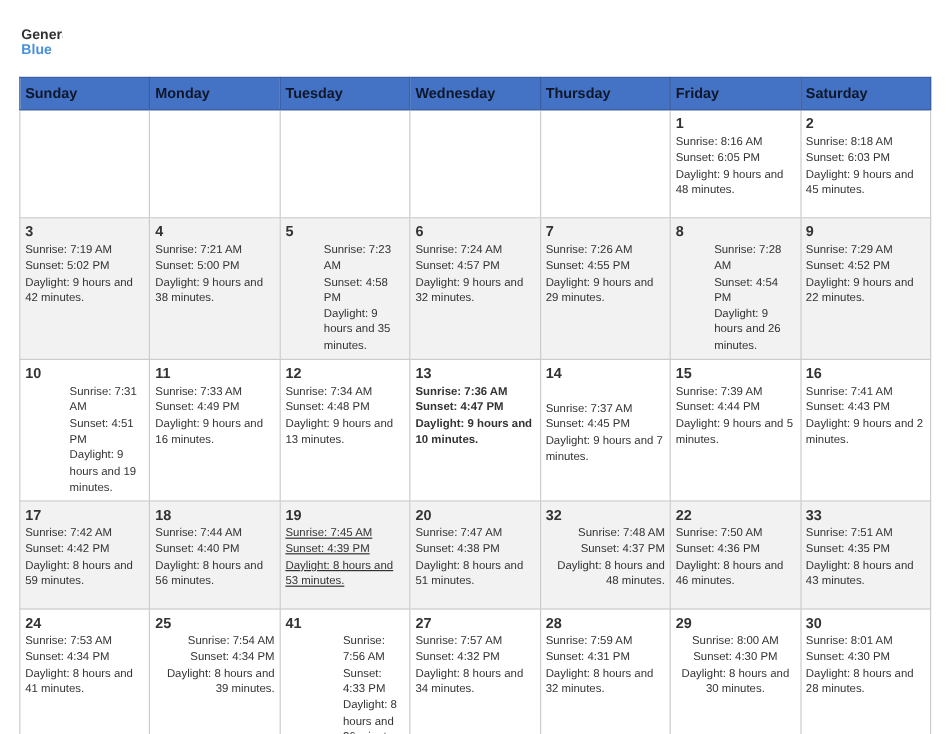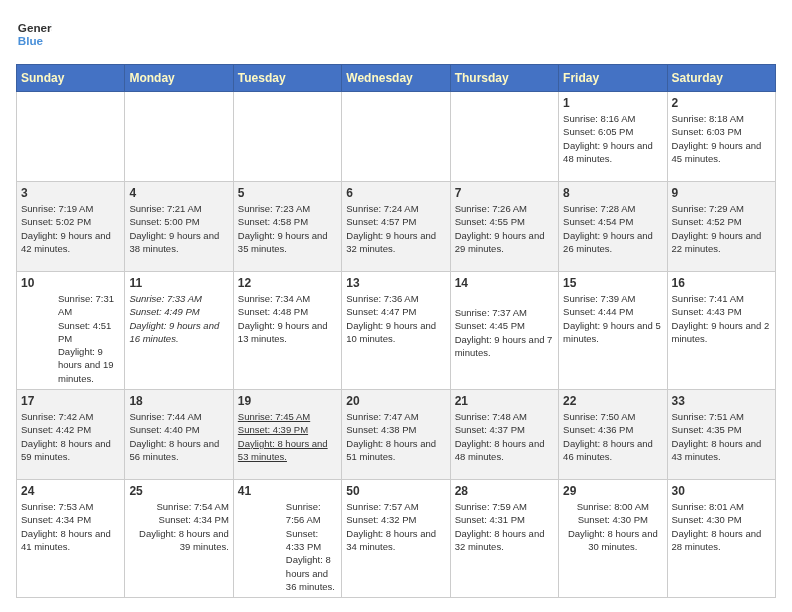--- a/index.html
+++ b/index.html
@@ -37,21 +37,21 @@
       font-size: 16px;
       color: #555;
     }
     .calendar-table {
       width: 100%;
       border-collapse: collapse;
       table-layout: fixed;
     }
     .calendar-table th {
       background-color: #4472c4;
-      color: #fef9c3;
+      color: #0f172a;
       font-size: 12px;
       font-weight: bold;
       padding: 6px 4px;
       text-align: left;
       border: 1px solid #3a5fa0;
     }
     .calendar-table td {
       border: 1px solid #ccc;
       vertical-align: top;
       padding: 4px;
@@ -140,71 +140,71 @@
 Daylight: 9 hours and 42 minutes.</div>
         </td>
         <td>
           <span class="day-number">4</span>
           <div class="day-info" style="white-space: pre-line;">Sunrise: 7:21 AM
 Sunset: 5:00 PM
 Daylight: 9 hours and 38 minutes.</div>
         </td>
         <td>
           <span class="day-number">5</span>
-          <div class="day-info" style="white-space: pre-line;">Sunrise: 7:23 AM
+          <div class="day-info" style="white-space: pre-line; margin-left: 32px;">Sunrise: 7:23 AM
 Sunset: 4:58 PM
 Daylight: 9 hours and 35 minutes.</div>
         </td>
         <td>
           <span class="day-number">6</span>
           <div class="day-info" style="white-space: pre-line;">Sunrise: 7:24 AM
 Sunset: 4:57 PM
 Daylight: 9 hours and 32 minutes.</div>
         </td>
         <td>
           <span class="day-number">7</span>
           <div class="day-info" style="white-space: pre-line;">Sunrise: 7:26 AM
 Sunset: 4:55 PM
 Daylight: 9 hours and 29 minutes.</div>
         </td>
         <td>
           <span class="day-number">8</span>
-          <div class="day-info" style="white-space: pre-line;">Sunrise: 7:28 AM
+          <div class="day-info" style="white-space: pre-line; margin-left: 32px;">Sunrise: 7:28 AM
 Sunset: 4:54 PM
 Daylight: 9 hours and 26 minutes.</div>
         </td>
         <td>
           <span class="day-number">9</span>
           <div class="day-info" style="white-space: pre-line;">Sunrise: 7:29 AM
 Sunset: 4:52 PM
 Daylight: 9 hours and 22 minutes.</div>
         </td>
       </tr>
       <tr>
         <td>
           <span class="day-number">10</span>
           <div class="day-info" style="white-space: pre-line; margin-left: 37px;">Sunrise: 7:31 AM
 Sunset: 4:51 PM
 Daylight: 9 hours and 19 minutes.</div>
         </td>
         <td>
           <span class="day-number">11</span>
-          <div class="day-info" style="white-space: pre-line; font-style: italic;">Sunrise: 7:33 AM
+          <div class="day-info" style="white-space: pre-line;">Sunrise: 7:33 AM
 Sunset: 4:49 PM
 Daylight: 9 hours and 16 minutes.</div>
         </td>
         <td>
           <span class="day-number">12</span>
           <div class="day-info" style="white-space: pre-line;">Sunrise: 7:34 AM
 Sunset: 4:48 PM
 Daylight: 9 hours and 13 minutes.</div>
         </td>
         <td>
           <span class="day-number">13</span>
-          <div class="day-info" style="white-space: pre-line;">Sunrise: 7:36 AM
+          <div class="day-info" style="white-space: pre-line; font-weight: bold;">Sunrise: 7:36 AM
 Sunset: 4:47 PM
 Daylight: 9 hours and 10 minutes.</div>
         </td>
         <td>
           <span class="day-number">14</span>
           <div class="day-info" style="white-space: pre-line; margin-top: 16px;">Sunrise: 7:37 AM
 Sunset: 4:45 PM
 Daylight: 9 hours and 7 minutes.</div>
         </td>
         <td>
@@ -239,22 +239,22 @@
 Sunset: 4:39 PM
 Daylight: 8 hours and 53 minutes.</div>
         </td>
         <td>
           <span class="day-number">20</span>
           <div class="day-info" style="white-space: pre-line;">Sunrise: 7:47 AM
 Sunset: 4:38 PM
 Daylight: 8 hours and 51 minutes.</div>
         </td>
         <td>
-          <span class="day-number">21</span>
-          <div class="day-info" style="white-space: pre-line;">Sunrise: 7:48 AM
+          <span class="day-number">32</span>
+          <div class="day-info" style="white-space: pre-line; text-align: right;">Sunrise: 7:48 AM
 Sunset: 4:37 PM
 Daylight: 8 hours and 48 minutes.</div>
         </td>
         <td>
           <span class="day-number">22</span>
           <div class="day-info" style="white-space: pre-line;">Sunrise: 7:50 AM
 Sunset: 4:36 PM
 Daylight: 8 hours and 46 minutes.</div>
         </td>
         <td>
@@ -277,21 +277,21 @@
 Sunset: 4:34 PM
 Daylight: 8 hours and 39 minutes.</div>
         </td>
         <td>
           <span class="day-number">41</span>
           <div class="day-info" style="white-space: pre-line; margin-left: 48px;">Sunrise: 7:56 AM
 Sunset: 4:33 PM
 Daylight: 8 hours and 36 minutes.</div>
         </td>
         <td>
-          <span class="day-number">50</span>
+          <span class="day-number">27</span>
           <div class="day-info" style="white-space: pre-line;">Sunrise: 7:57 AM
 Sunset: 4:32 PM
 Daylight: 8 hours and 34 minutes.</div>
         </td>
         <td>
           <span class="day-number">28</span>
           <div class="day-info" style="white-space: pre-line;">Sunrise: 7:59 AM
 Sunset: 4:31 PM
 Daylight: 8 hours and 32 minutes.</div>
         </td>

